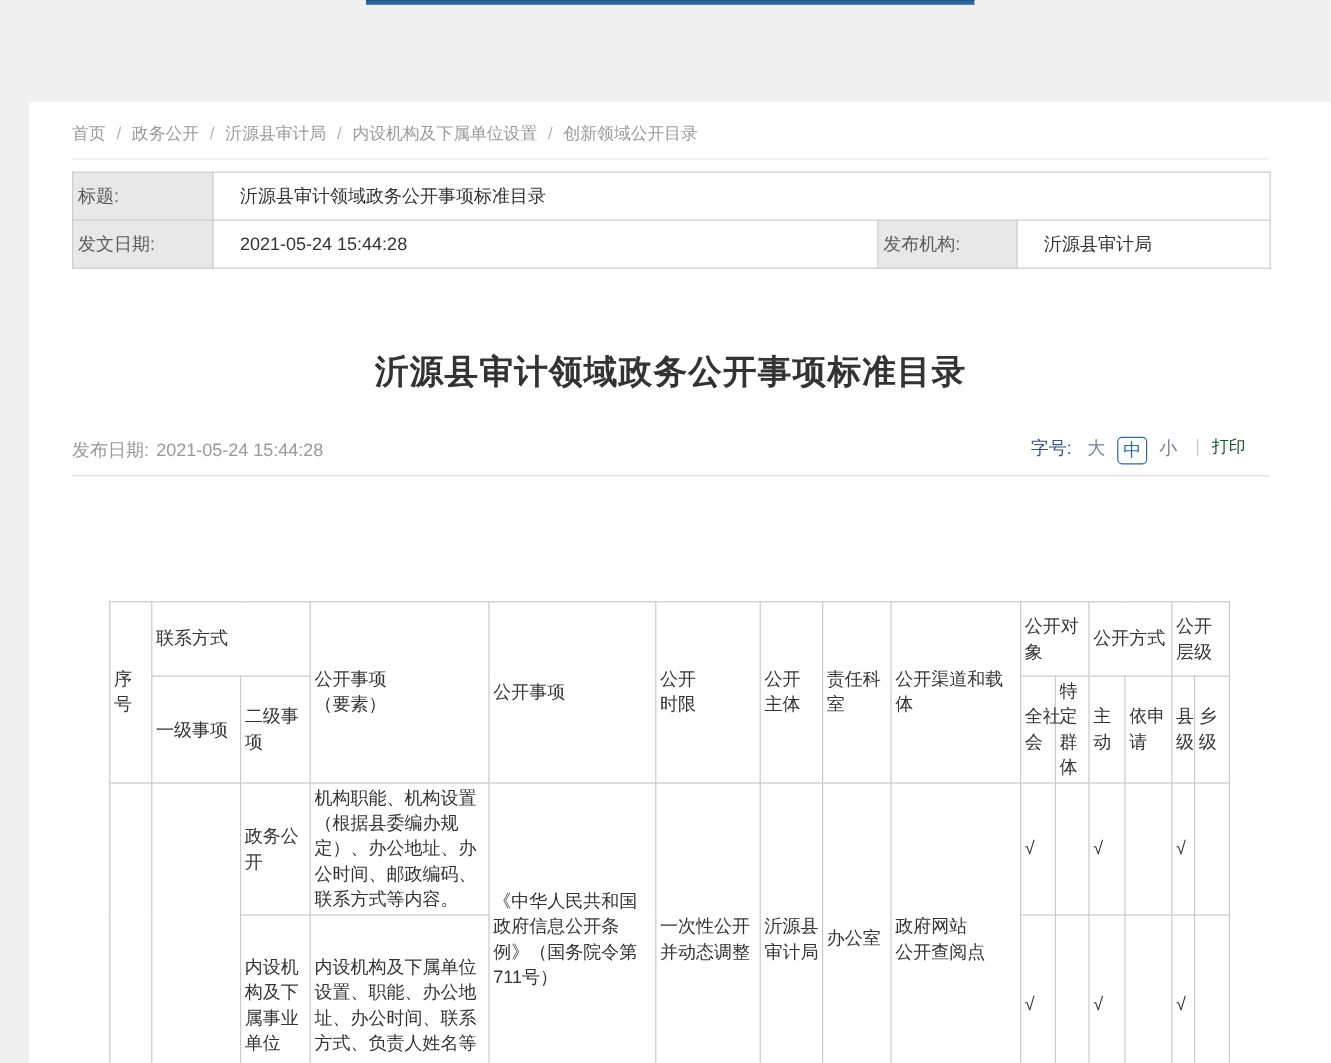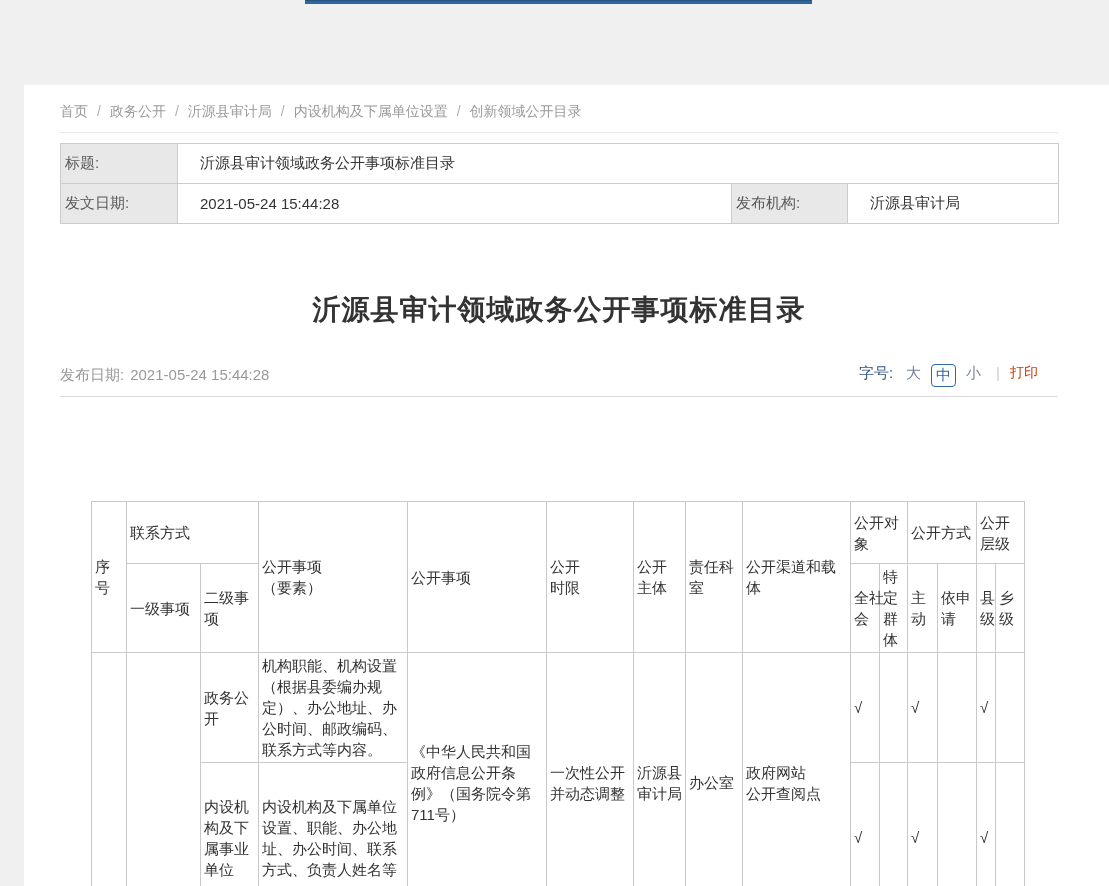--- a/index.html
+++ b/index.html
@@ -56,21 +56,21 @@
   .pub-date { color:#999; }
   .pub-date .v { margin-left:6px; }
   .font-tools { display:flex; align-items:flex-start; color:#76829b; }
   .fs-label { color:#32537f; margin-right:8px; }
   .fs-btn { cursor:pointer; margin:0 5px; color:#76829b; }
   .fs-btn.active {
     color:#2f66ad; border:1px solid #2f66ad; border-radius:4px;
     padding:1px 4px; margin:0 5px;
   }
   .tool-sep { color:#ccc; margin:0 10px; }
-  .print-btn { color:#c2410c; font-size:14px; cursor:pointer; }
+  .print-btn { color:#14532d; font-size:14px; cursor:pointer; }
   .meta-rule { border-bottom:1px solid #dcdcdc; margin-top:8px; }
 
   
   table.catalog {
     margin-top:104px; margin-left:31px; width:933px;
     border-collapse:collapse; table-layout:fixed;
     font-size:15px; color:#333;
   }
   table.catalog td {
     border:1px solid #c9c9c9; vertical-align:middle; text-align:left;

